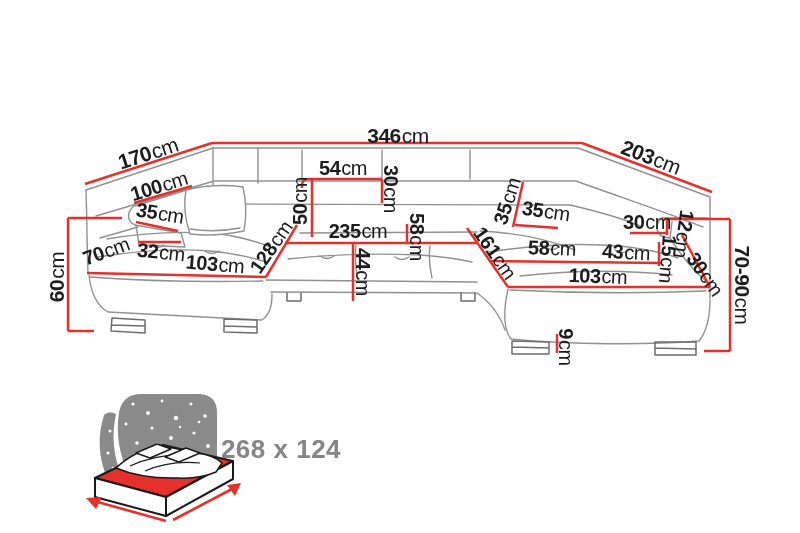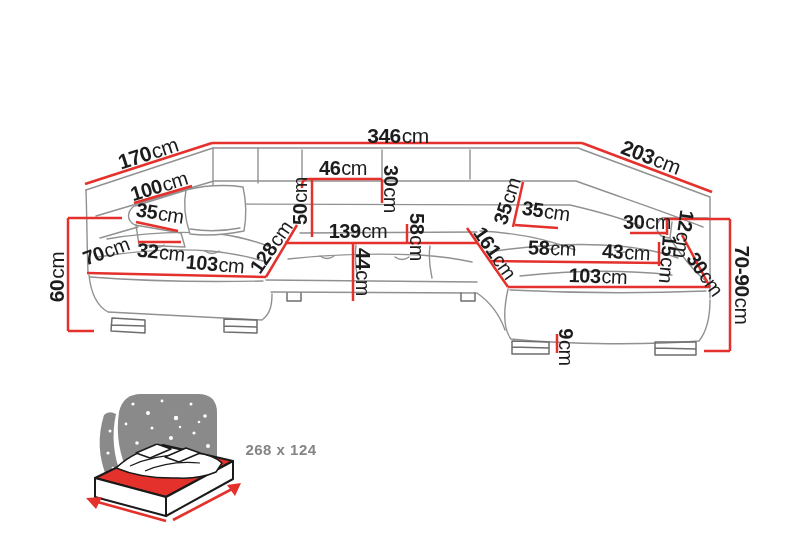--- a/index.html
+++ b/index.html
@@ -27,21 +27,21 @@
   .dim{
     position:absolute;white-space:nowrap;color:var(--text_black,#1c1c1c);
     font-size:20px;line-height:1;transform:translate(-50%,-50%) rotate(var(--r,0deg));
     transform-origin:center center;letter-spacing:-0.5px;
   }
   .dim.lg{font-size:21px;}
   .dim .num{font-weight:700;}
   .dim .unit{font-weight:400;margin-left:1px;}
   .bed-size{
     position:absolute;left:281px;top:449px;transform:translate(-50%,-50%);
-    color:var(--bed_text_gray,#858585);font-size:15px;font-weight:700;
+    color:var(--bed_text_gray,#858585);font-size:26px;font-weight:700;
     letter-spacing:0.5px;white-space:nowrap;
   }
 </style>
 </head>
 <body>
 
 <div class="stage">
 
   <svg width="800" height="533" viewBox="0 0 800 533">
 
@@ -181,23 +181,23 @@
   <div class="dim lg" style="left:398px;top:135px;--r:0deg"><span class="num">346</span><span class="unit">cm</span></div>
   <div class="dim lg" style="left:651px;top:157px;--r:21deg"><span class="num">203</span><span class="unit">cm</span></div>
   <div class="dim lg" style="left:56px;top:277px;--r:-90deg"><span class="num">60</span><span class="unit">cm</span></div>
   <div class="dim" style="left:159px;top:186px;--r:-17deg"><span class="num">100</span><span class="unit">cm</span></div>
   <div class="dim" style="left:160px;top:213px;--r:9deg"><span class="num">35</span><span class="unit">cm</span></div>
   <div class="dim" style="left:106px;top:251px;--r:-20deg"><span class="num">70</span><span class="unit">cm</span></div>
   <div class="dim" style="left:161px;top:252px;--r:6deg"><span class="num">32</span><span class="unit">cm</span></div>
   <div class="dim" style="left:215px;top:264px;--r:5deg"><span class="num">103</span><span class="unit">cm</span></div>
   <div class="dim" style="left:271px;top:247px;--r:-55deg"><span class="num">128</span><span class="unit">cm</span></div>
   <div class="dim" style="left:300px;top:201px;--r:-90deg"><span class="num">50</span><span class="unit">cm</span></div>
-  <div class="dim" style="left:343px;top:168px;--r:0deg"><span class="num">46</span><span class="unit">cm</span></div>
+  <div class="dim" style="left:343px;top:168px;--r:0deg"><span class="num">54</span><span class="unit">cm</span></div>
   <div class="dim" style="left:391px;top:189px;--r:90deg"><span class="num">30</span><span class="unit">cm</span></div>
-  <div class="dim" style="left:358px;top:231px;--r:0deg"><span class="num">139</span><span class="unit">cm</span></div>
+  <div class="dim" style="left:358px;top:231px;--r:0deg"><span class="num">235</span><span class="unit">cm</span></div>
   <div class="dim" style="left:417px;top:237px;--r:90deg"><span class="num">58</span><span class="unit">cm</span></div>
   <div class="dim" style="left:363px;top:272px;--r:90deg"><span class="num">44</span><span class="unit">cm</span></div>
   <div class="dim" style="left:507px;top:201px;--r:-72deg"><span class="num">35</span><span class="unit">cm</span></div>
   <div class="dim" style="left:546px;top:211px;--r:8deg"><span class="num">35</span><span class="unit">cm</span></div>
   <div class="dim" style="left:495px;top:253px;--r:55deg"><span class="num">161</span><span class="unit">cm</span></div>
   <div class="dim" style="left:552px;top:248px;--r:2deg"><span class="num">58</span><span class="unit">cm</span></div>
   <div class="dim" style="left:626px;top:252px;--r:3deg"><span class="num">43</span><span class="unit">cm</span></div>
   <div class="dim" style="left:598px;top:276px;--r:2deg"><span class="num">103</span><span class="unit">cm</span></div>
   <div class="dim" style="left:647px;top:222px;--r:0deg"><span class="num">30</span><span class="unit">cm</span></div>
   <div class="dim" style="left:684px;top:234px;--r:98deg"><span class="num">12</span><span class="unit">cm</span></div>

